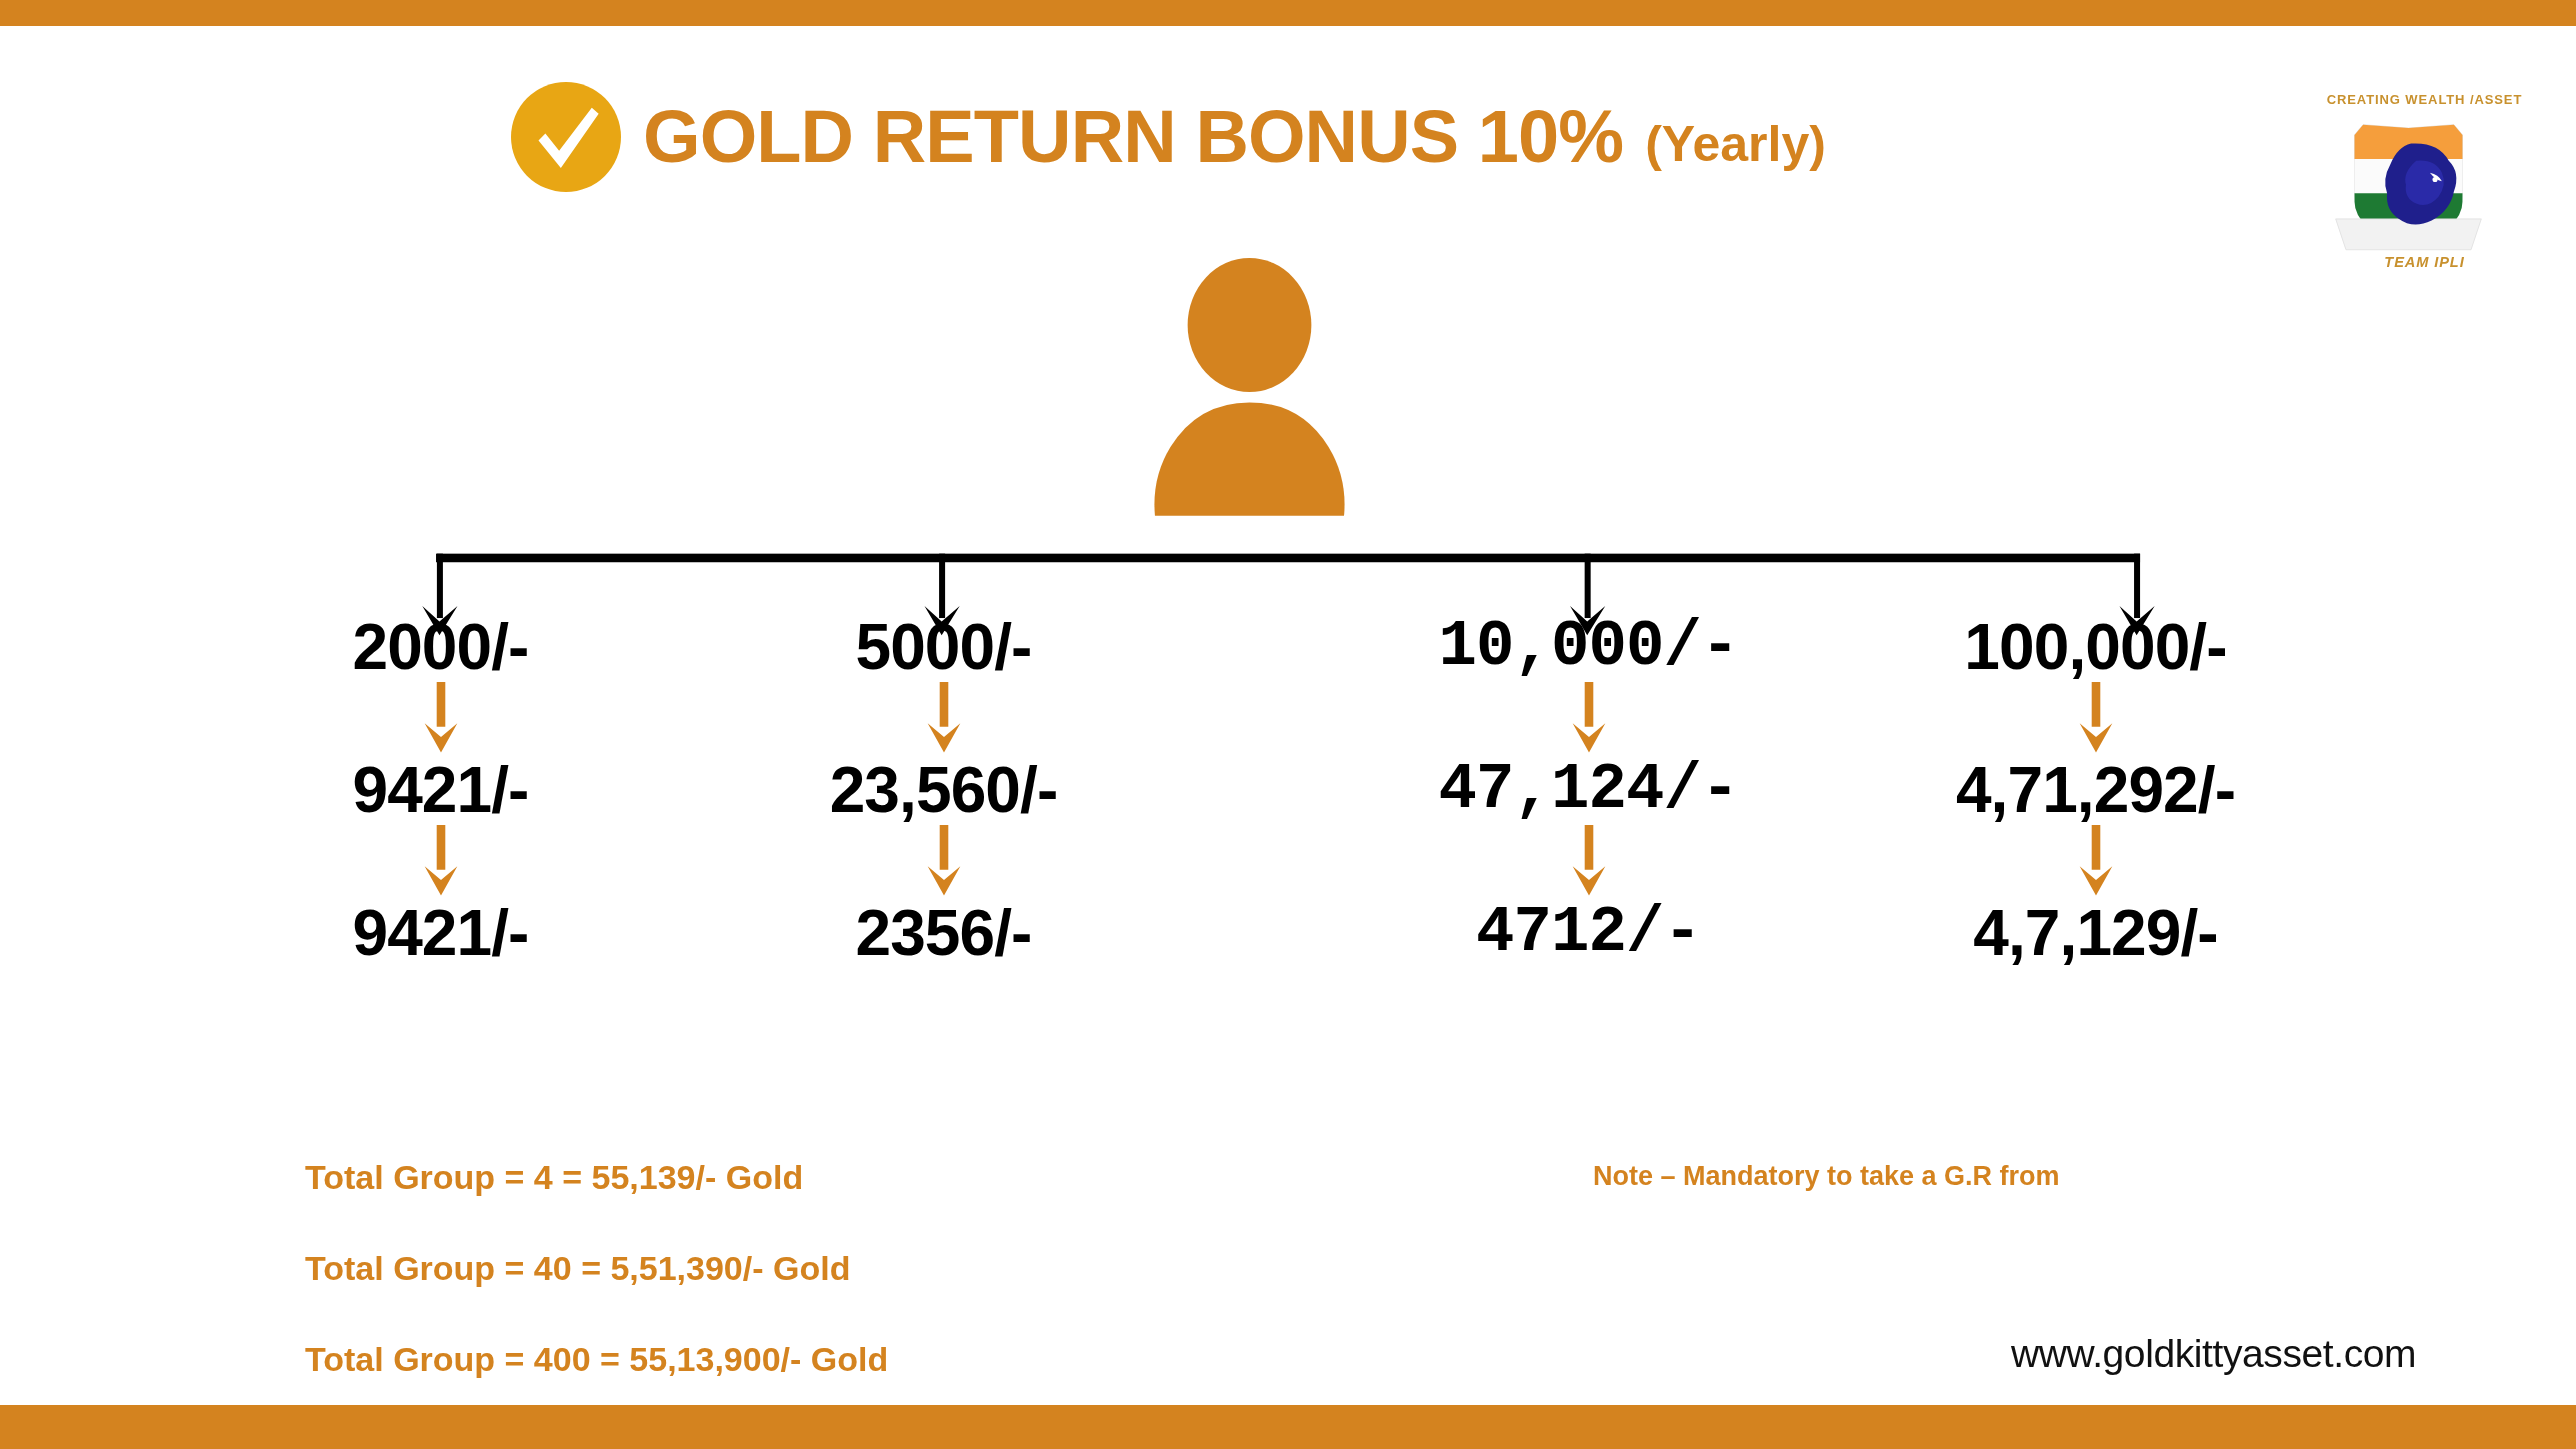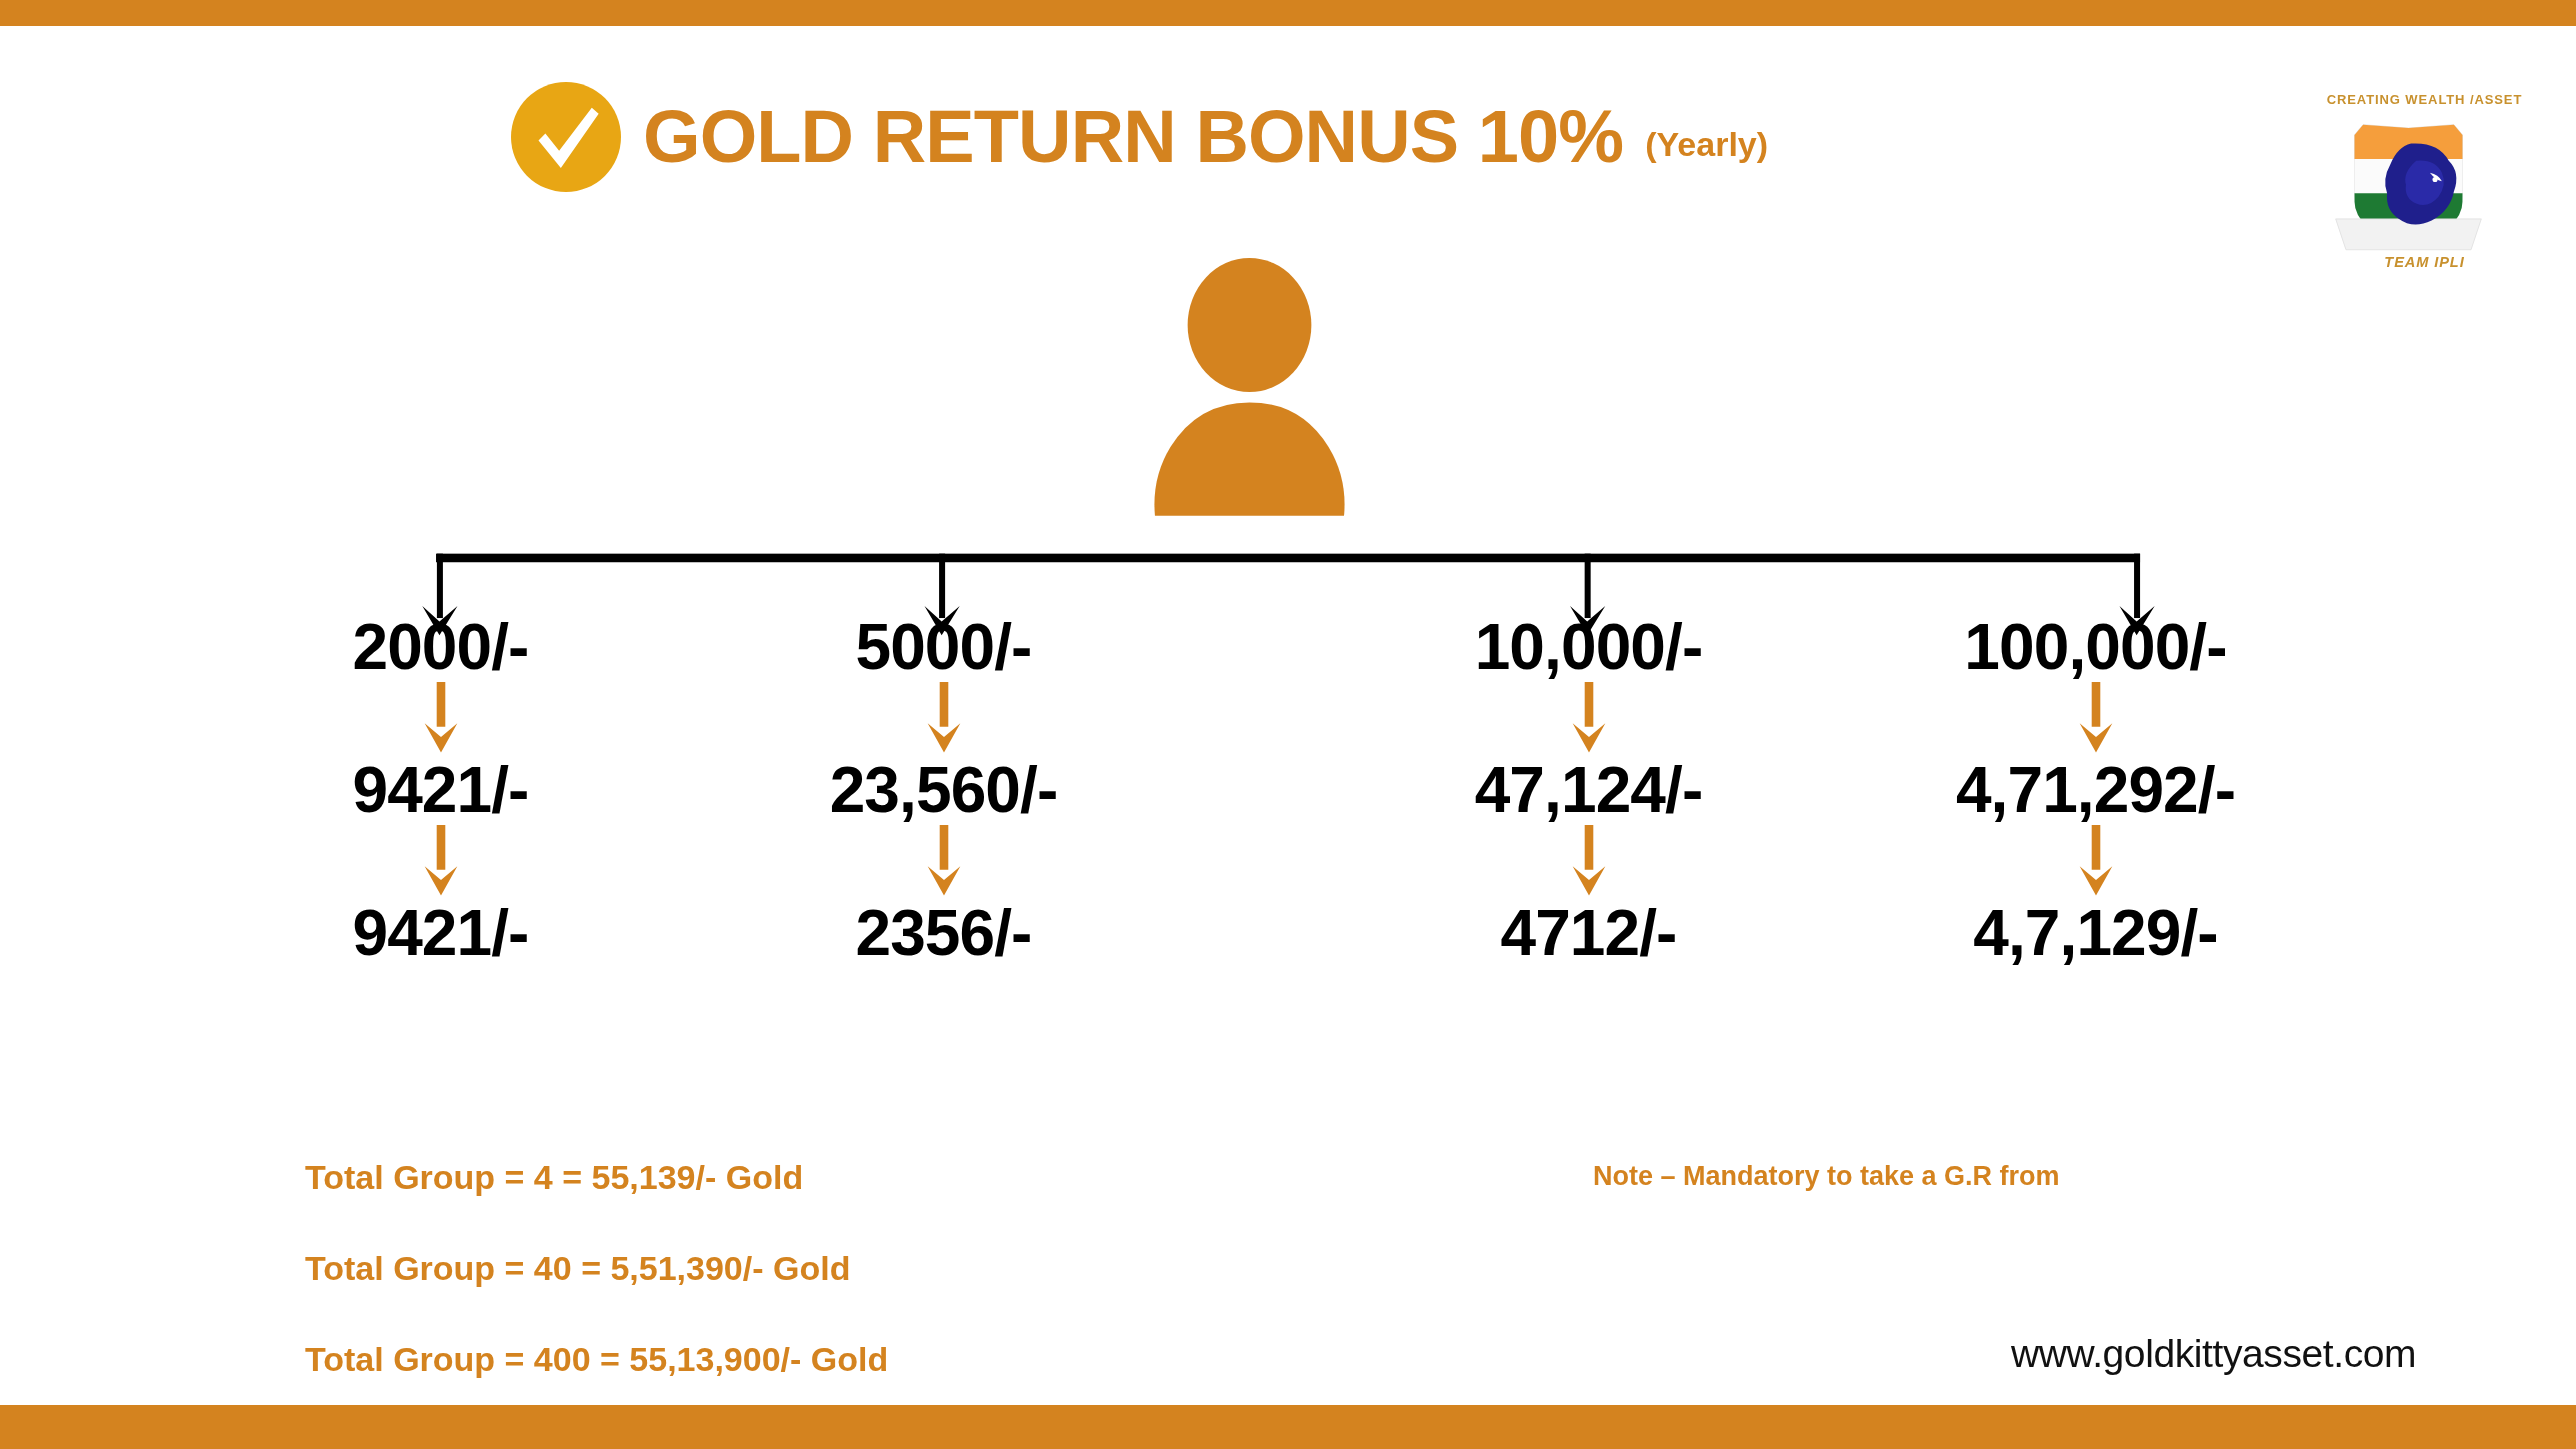--- a/index.html
+++ b/index.html
@@ -48,21 +48,21 @@
   #check-badge svg { position: absolute; left: 0; top: 0; }
   #title-main {
     font-size: 74px;
     font-weight: 800;
     color: #D4831F;
     letter-spacing: -0.9px;
     white-space: nowrap;
     line-height: 1;
   }
   #title-sub {
-    font-size: 34px;
+    font-size: 50px;
     font-weight: 800;
     color: #D4831F;
     white-space: nowrap;
     line-height: 1;
     padding-top: 13.7px;
   }
 
   
   #logo {
     position: absolute;
@@ -103,21 +103,21 @@
 
   
   .column {
     position: absolute;
     top: 615px;
     width: 447px;
     text-align: center;
   }
   #col-0 { left: 217px; }
   #col-1 { left: 720px; }
-  #col-2 { left: 1365px; }
+  #col-2 { left: 1365px; font-family: Liberation Mono, monospace; }
   #col-3 { left: 1872px; }
 
   .amount {
     font-size: 64px;
     font-weight: 800;
     color: #000000;
     white-space: nowrap;
     line-height: 1;
     letter-spacing: -0.9px;
   }

